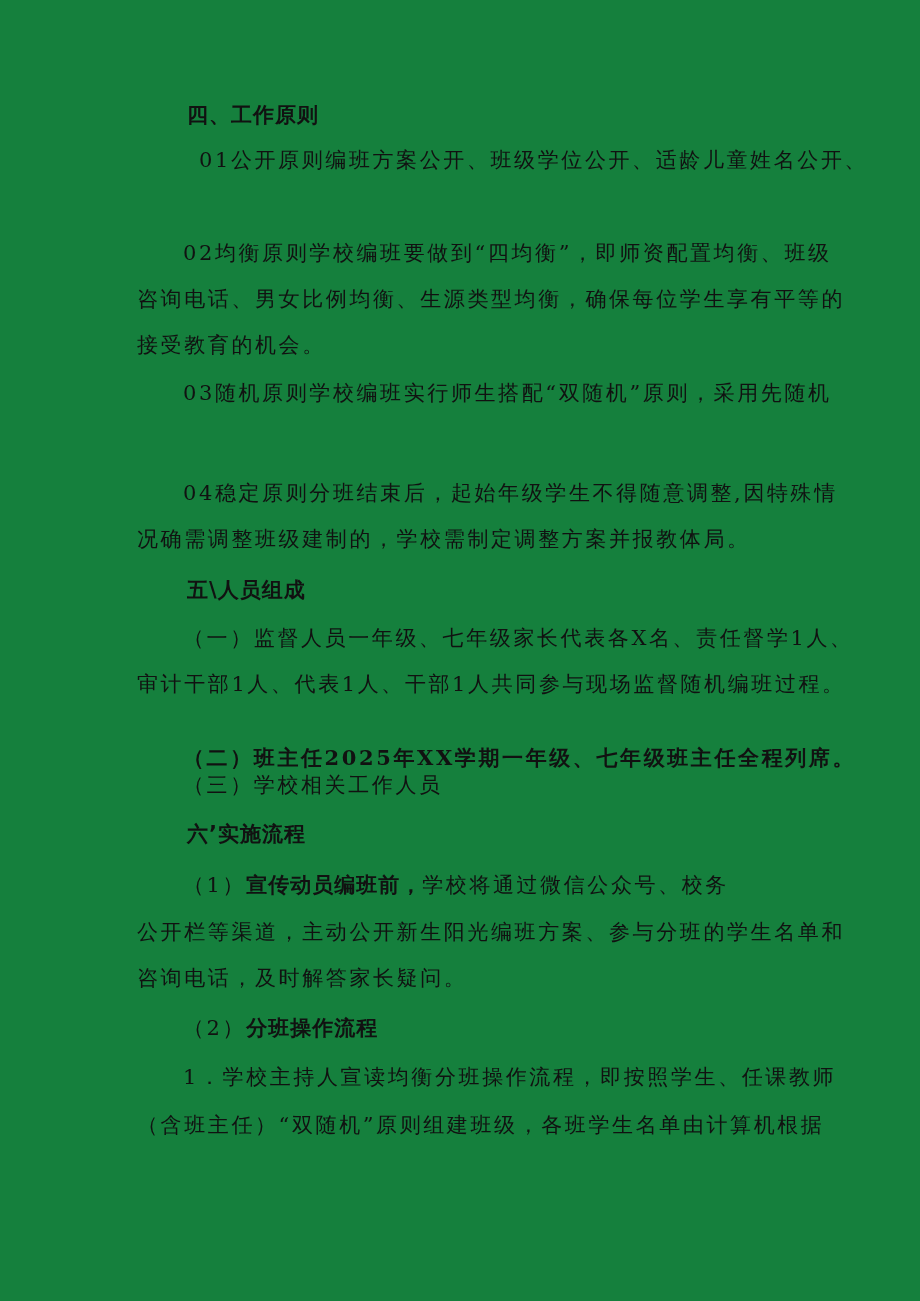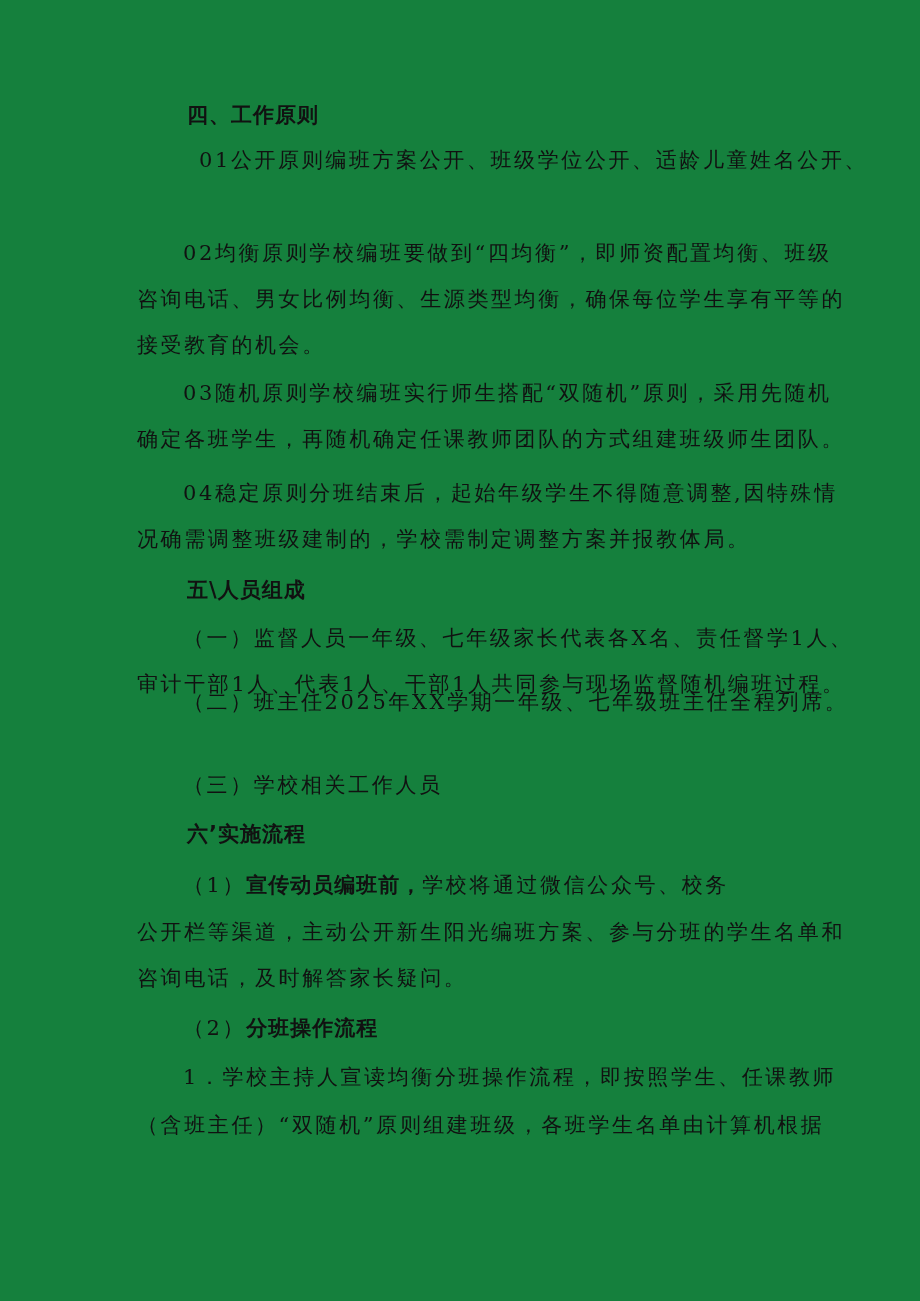--- a/index.html
+++ b/index.html
@@ -20,31 +20,30 @@
 
   <div class="line heading" style="top:101px;">四、工作原则</div>
 
   <div class="line ind1" style="top:146px;margin-left:16px;">01公开原则编班方案公开、班级学位公开、适龄儿童姓名公开、</div>
 
   <div class="line ind1" style="top:239px;">02均衡原则学校编班要做到“四均衡”，即师资配置均衡、班级</div>
   <div class="line" style="top:285px;">咨询电话、男女比例均衡、生源类型均衡，确保每位学生享有平等的</div>
   <div class="line" style="top:331px;">接受教育的机会。</div>
 
   <div class="line ind1" style="top:379px;">03随机原则学校编班实行师生搭配“双随机”原则，采用先随机</div>
-  <div class="line" style="top:425px;">确定各班学生，再随机确定任课教师团队的方式组建班级师生团队。</div>
 
   <div class="line ind1" style="top:479px;">04稳定原则分班结束后，起始年级学生不得随意调整,因特殊情</div>
   <div class="line" style="top:525px;">况确需调整班级建制的，学校需制定调整方案并报教体局。</div>
 
   <div class="line heading" style="top:576px;">五\人员组成</div>
 
   <div class="line ind2" style="top:624px;">（一）监督人员一年级、七年级家长代表各X名、责任督学1人、</div>
   <div class="line" style="top:670px;">审计干部1人、代表1人、干部1人共同参与现场监督随机编班过程。</div>
 
-  <div class="line ind2" style="top:688px;">（二）班主任2025年XX学期一年级、七年级班主任全程列席。</div>
+  <div class="line ind2" style="top:744px;font-weight:bold;">（二）班主任2025年XX学期一年级、七年级班主任全程列席。</div>
 
   <div class="line ind2" style="top:771px;">（三）学校相关工作人员</div>
 
   <div class="line heading" style="top:820px;">六’实施流程</div>
 
   <div class="line ind2" style="top:871px;">
     <span>（1）</span><span class="b">宣传动员编班前，</span><span>学校将通过微信公众号、校务</span>
   </div>
   <div class="line" style="top:918px;">公开栏等渠道，主动公开新生阳光编班方案、参与分班的学生名单和</div>
   <div class="line" style="top:964px;">咨询电话，及时解答家长疑问。</div>

